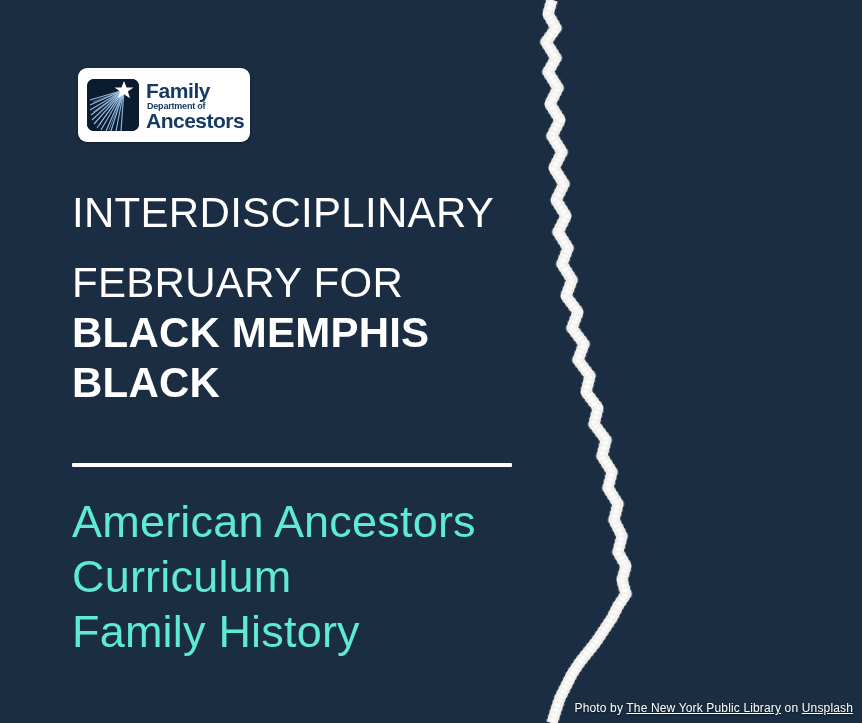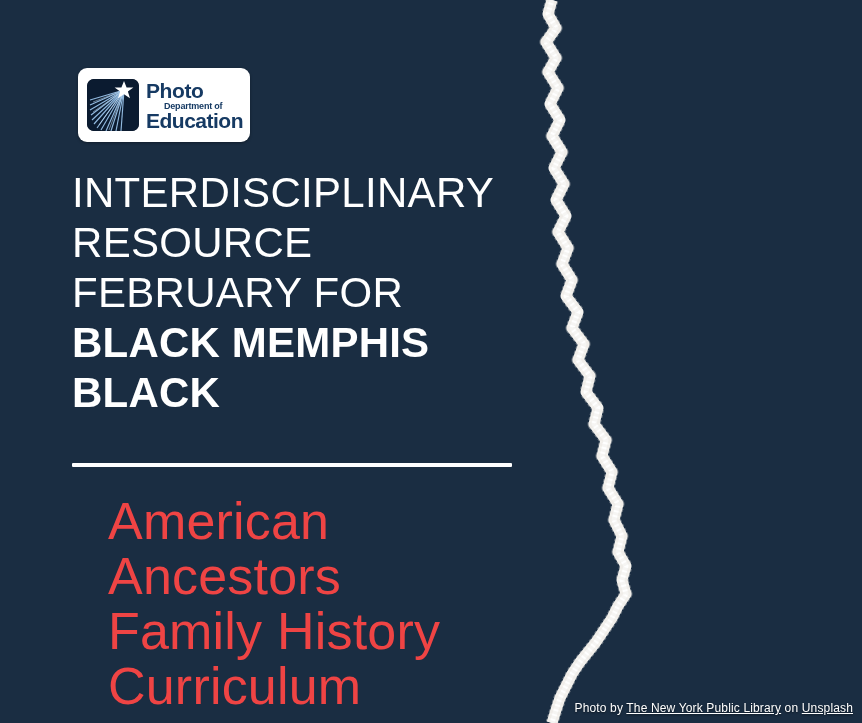--- a/index.html
+++ b/index.html
@@ -262,65 +262,64 @@
     font-size: 21px;
     font-weight: bold;
     letter-spacing: -0.4px;
     display: block;
   }
   .lw-dept {
     font-size: 9px;
     font-weight: bold;
     letter-spacing: -0.2px;
     display: block;
-    margin: 1px 0 0 18px;
+    margin: 1px 0 0 1px;
   }
   .lw-edu {
     font-size: 21px;
     font-weight: bold;
     letter-spacing: -0.5px;
     display: block;
     margin-top: -1px;
   }
 
   #headline {
     position: absolute;
     left: 72px;
     top: 168px;
     width: 450px;
     color: #ffffff;
     font-size: 42px;
     line-height: 50px;
     letter-spacing: 0.3px;
     font-weight: 300;
   }
-  #headline .light { font-weight: 300; display: block; }
+  #headline .light { font-weight: 300; display: block; margin-top: 20px; }
   #headline .bold  { font-weight: bold; display: block; letter-spacing: 0.2px; }
 
   #divider {
     position: absolute;
     left: 72px;
     top: 463px;
     width: 440px;
     height: 4px;
     background: #ffffff;
     border-radius: 1px;
   }
 
   #subtitle {
     position: absolute;
     left: 72px;
     top: 494px;
     width: 460px;
-    color: #ef4444;
-    font-size: 52px;
+    color: #5eead4;
+    font-size: 45px;
     line-height: 55px;
     font-weight: 300;
     letter-spacing: 0.2px;
-    margin-left: 36px;
   }
   #subtitle span { display: block; }
 
   #photo-credit {
     position: absolute;
     right: 9px;
     bottom: 8px;
     color: #ffffff;
     font-size: 12px;
     letter-spacing: .15px;
@@ -507,38 +506,37 @@
           <g stroke="#cfe4f7" stroke-width="0.7" opacity="0.7">
             <line x1="37" y1="11" x2="6" y2="23"></line>
             <line x1="37" y1="11" x2="6" y2="33"></line>
             <line x1="37" y1="11" x2="12" y2="46"></line>
             <line x1="37" y1="11" x2="22" y2="51"></line>
           </g>
           <polygon points="37,2 39.6,8.4 46.4,8.4 40.9,12.6 43,19.2 37,15.2 31,19.2 33.1,12.6 27.6,8.4 34.4,8.4" fill="#ffffff"></polygon>
         </svg>
       </div>
       <div id="logo-words">
-        <span class="lw-maine">Photo</span>
+        <span class="lw-maine">Family</span>
         <span class="lw-dept">Department of</span>
-        <span class="lw-edu">Education</span>
+        <span class="lw-edu">Ancestors</span>
       </div>
     </div>
 
     <div id="headline">
       <span class="light">INTERDISCIPLINARY</span>
-      <span class="light">RESOURCE</span>
       <span class="light">FEBRUARY FOR</span>
       <span class="bold">BLACK MEMPHIS</span>
       <span class="bold">BLACK</span>
     </div>
 
     <div id="divider"></div>
 
     <div id="subtitle">
       <span>American Ancestors</span>
+      <span>Curriculum</span>
       <span>Family History</span>
-      <span>Curriculum</span>
     </div>
   </div>
 
   <div id="photo-credit"><span>Photo by </span><span class="lnk">The New York Public Library</span><span> on </span><span class="lnk">Unsplash</span></div>
 
 </div>
 
 </body></html>

